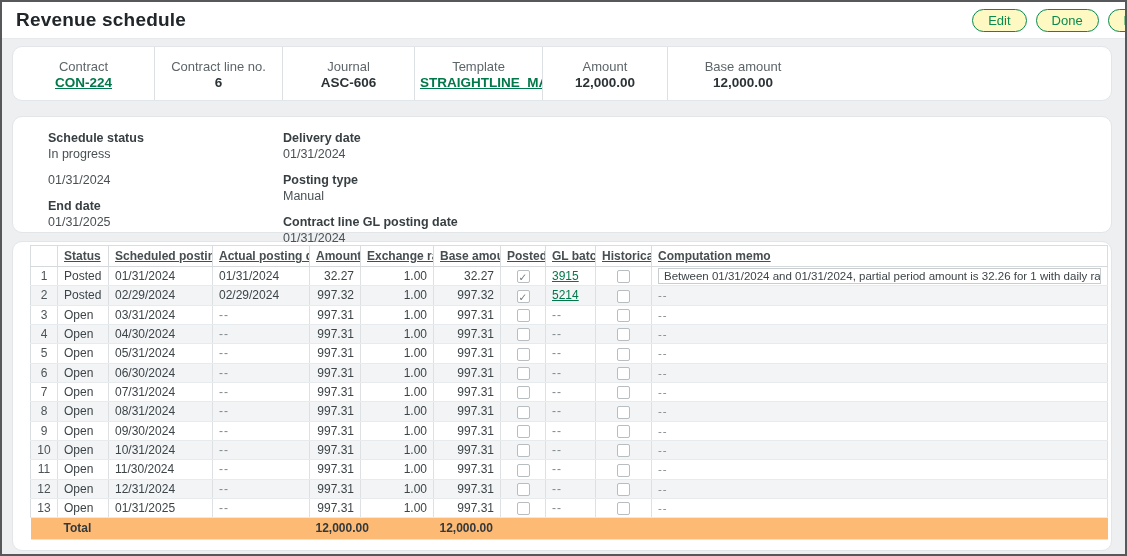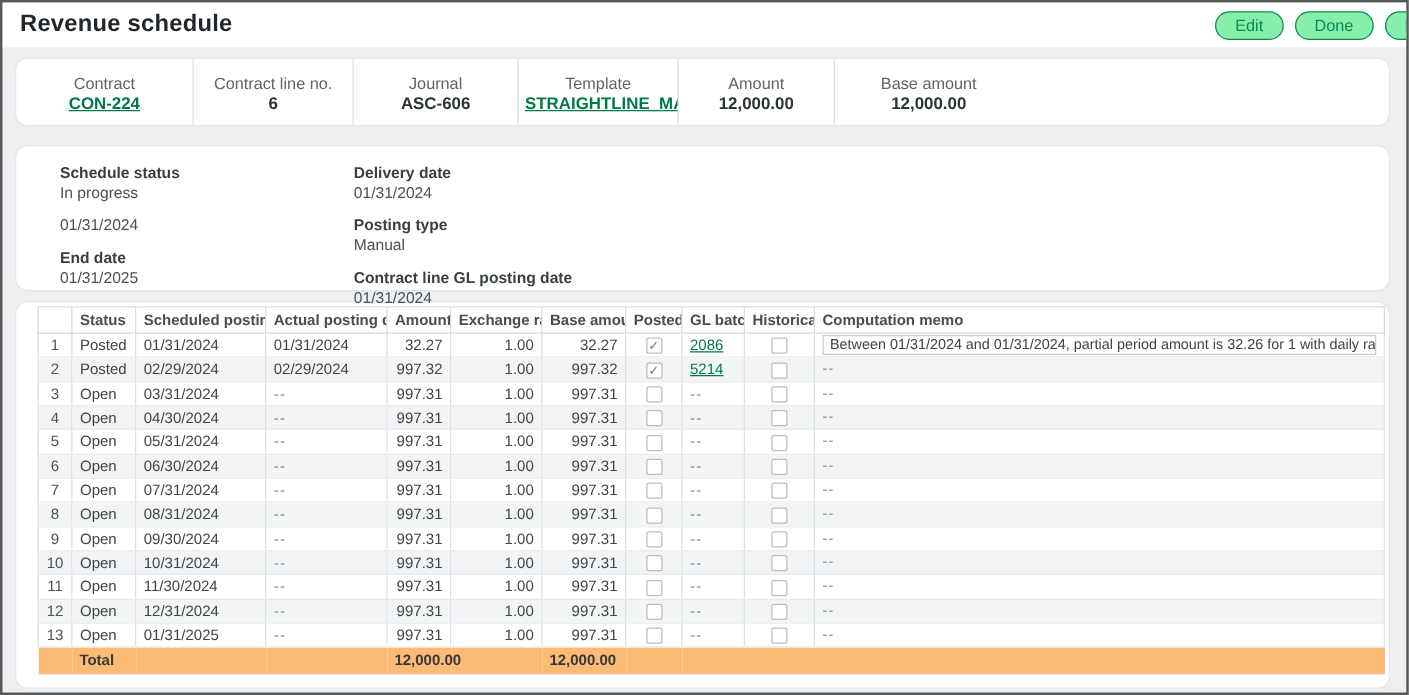--- a/index.html
+++ b/index.html
@@ -10,21 +10,21 @@
     overflow:hidden; position:relative;
   }
   
   .topbar {
     background:#ffffff; height:37px; display:flex; align-items:center;
     padding-left:14px; position:relative; border-bottom:1px solid #e7eaeb;
   }
   .page-title { font-size:19px; font-weight:bold; color:#20262a; letter-spacing:.2px; }
   .topbar-buttons { position:absolute; right:-24px; top:7px; display:flex; gap:9px; }
   .pill-btn {
-    background:#86efac; border:1.5px solid #0a8a4f; color:#0a8a4f; font-family:inherit;
+    background:#fef9c3; border:1.5px solid #0a8a4f; color:#0a8a4f; font-family:inherit;
     font-size:13px; height:23px; padding:0 15px; border-radius:12px; cursor:pointer;
     display:flex; align-items:center; white-space:nowrap;
   }
   
   .card { background:#fff; border:1px solid #e2e6e8; border-radius:10px; }
   .summary-card { margin:7px 10px 0 10px; width:1100px; height:55px; display:flex; align-items:stretch; }
   .summary-cell {
     display:flex; flex-direction:column; align-items:center; justify-content:center;
     gap:1px; border-right:1px solid #dcе0e2; border-right:1px solid #dce0e2; padding:2px 2px 0 2px;
     overflow:hidden;
@@ -44,21 +44,21 @@
   .details-col-left { width:235px; }
   .details-col-right { flex:1; }
   .field { margin-bottom:9px; }
   .field-label { font-size:12.5px; font-weight:bold; color:#383f42; line-height:16px; }
   .field-value { font-size:12.5px; color:#4a5154; line-height:17px; }
   
   .table-card { margin:8px 0 0 10px; width:1100px; padding:3px 0 10px 17px; border-radius:10px; }
   table { border-collapse:collapse; table-layout:fixed; width:1077px; font-size:12px; color:#3d4447; }
   thead th {
     font-weight:bold; color:#464e51; text-align:left; padding:3px 6px; line-height:14px;
-    border:1px solid #d9dde0; border-bottom:1px solid #d5d9dc; background:#fff; white-space:nowrap; overflow:hidden;
+    border:1px solid #d9dde0; border-bottom:1px solid #d5d9dc; background:#fff; white-space:nowrap; overflow:hidden;text-decoration:underline;
   }
   tbody td {
     padding:2px 6px; line-height:14px; border-right:1px solid #dde1e3; border-bottom:1px solid #e8ebed;
     white-space:nowrap; overflow:hidden; background-clip:padding-box;
   }
   tbody td:first-child { border-left:1px solid #d9dde0; }
   tbody tr:nth-child(even) { background:#f2f4f6; }
   .c-num { text-align:center; color:#4c5356; }
   .num-col-h { border-bottom:1px solid #d5d9dc; }
   .t-right { text-align:right; }
@@ -184,21 +184,21 @@
       <tbody>
           <tr>
             <td class="c-num">1</td>
             <td>Posted</td>
             <td>01/31/2024</td>
             <td>01/31/2024</td>
             <td class="t-right">32.27</td>
             <td class="t-right">1.00</td>
             <td class="t-right">32.27</td>
             <td class="t-center"><span class="cb">✓</span></td>
-            <td><span class="green-link">2086</span></td>
+            <td><span class="green-link">3915</span></td>
             <td class="t-center"><span class="cb"></span></td>
             <td class="memo-cell">
               <span class="memo-box">Between 01/31/2024 and 01/31/2024, partial period amount is 32.26 for 1 with daily rate 32.25806451612903.</span>
             </td>
           </tr>
           <tr>
             <td class="c-num">2</td>
             <td>Posted</td>
             <td>02/29/2024</td>
             <td>02/29/2024</td>

